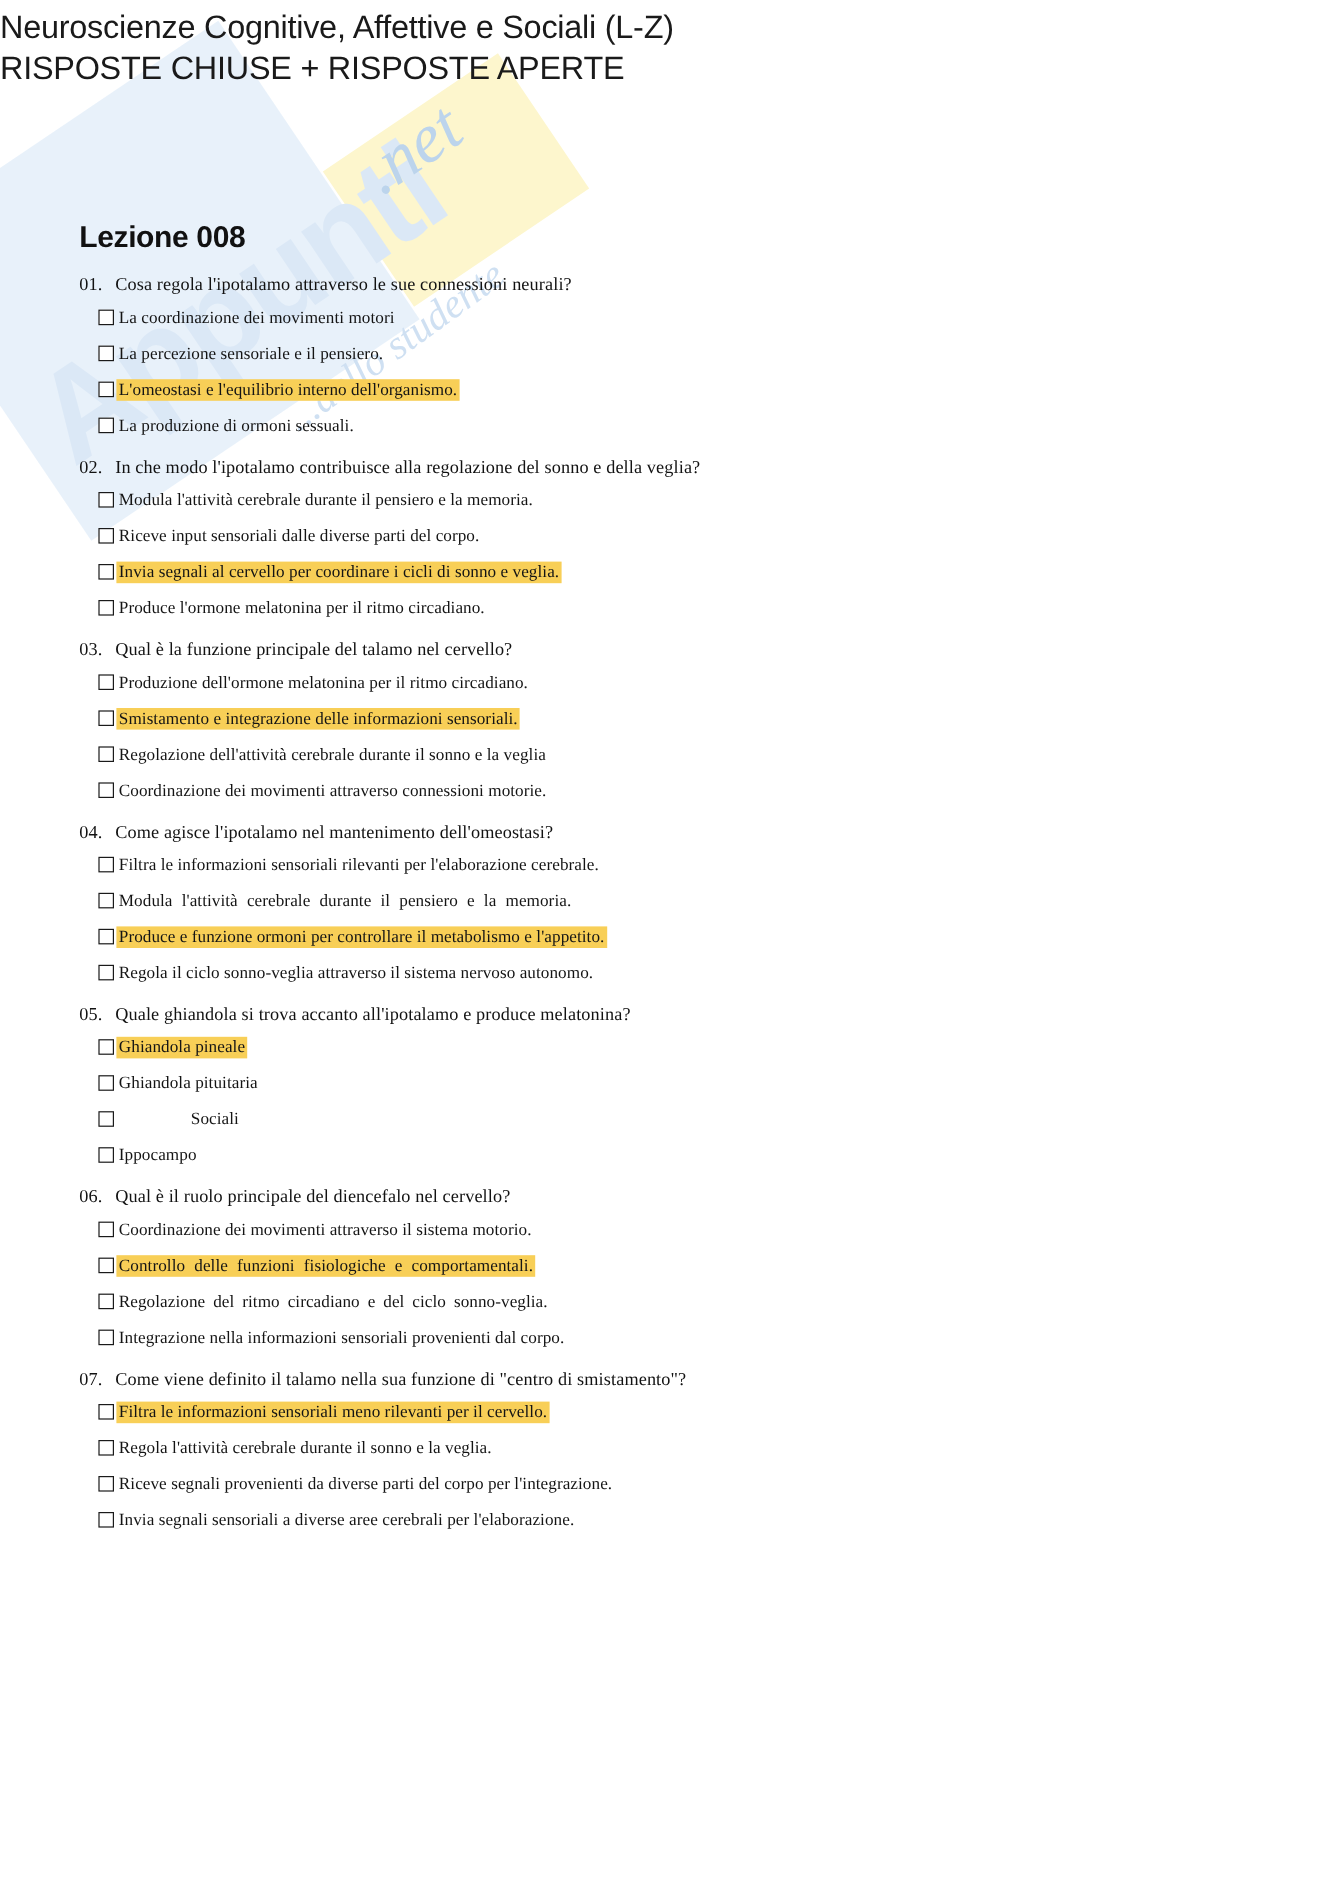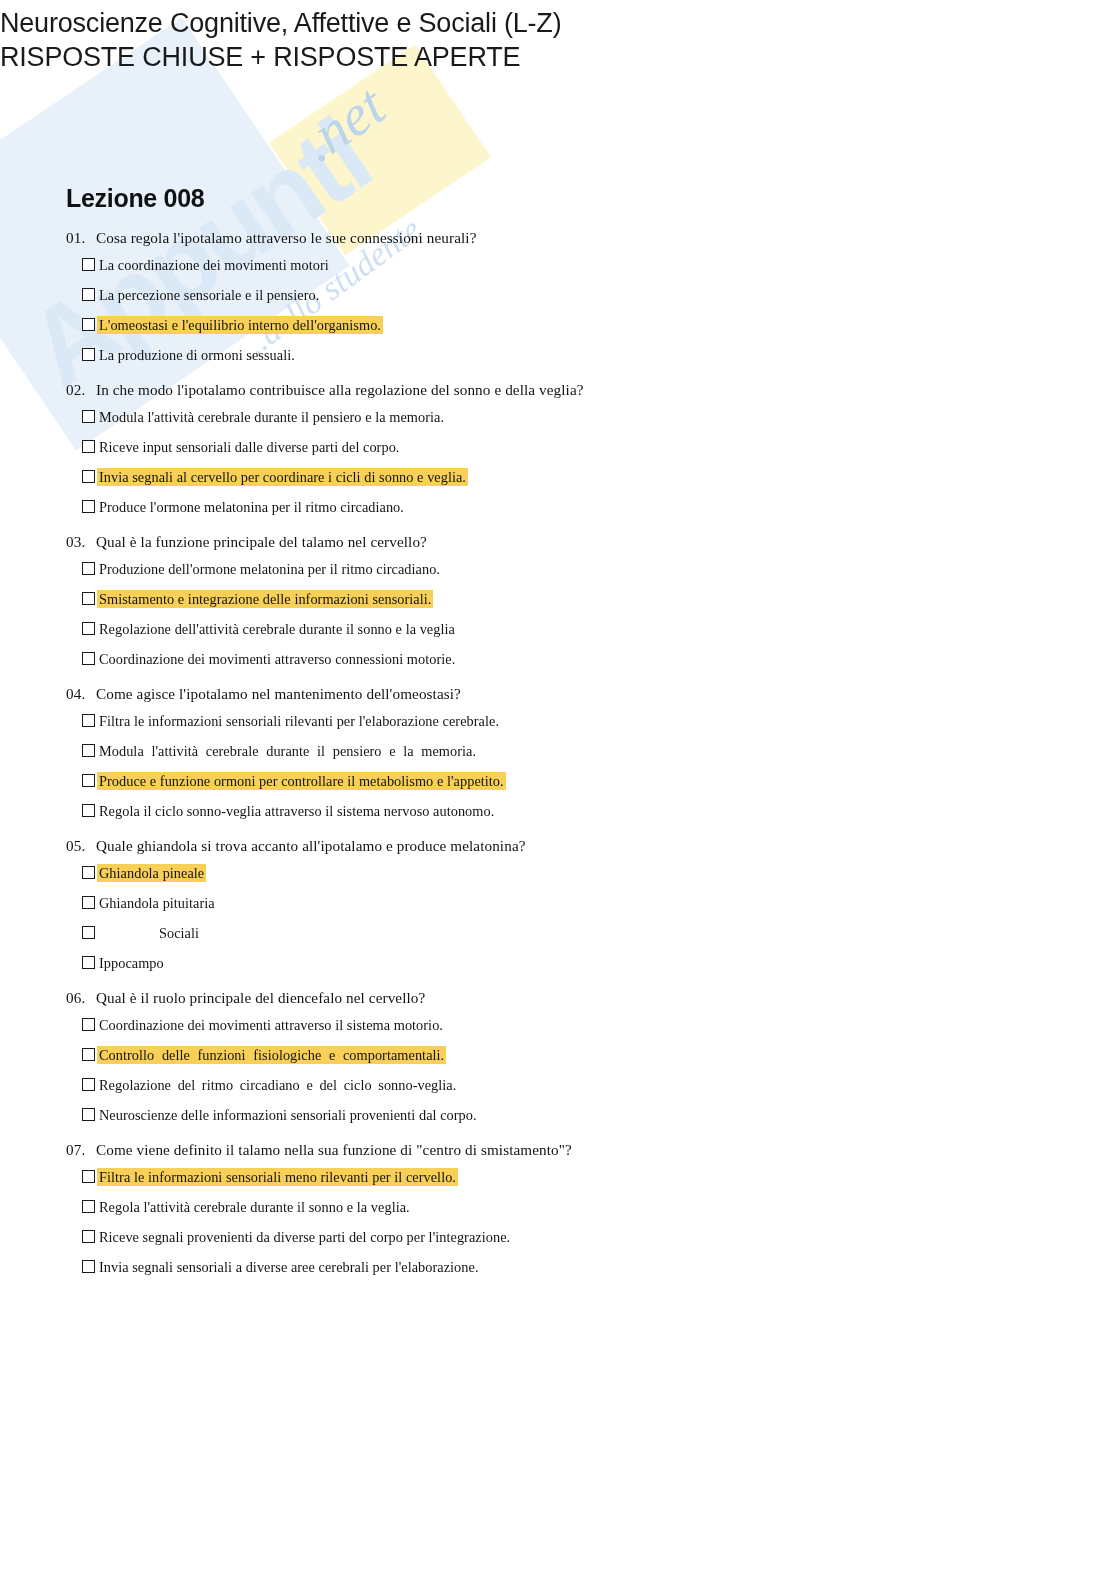--- a/index.html
+++ b/index.html
@@ -292,21 +292,21 @@
           <div class="option-row highlighted spaced">
             <span class="checkbox"></span>
             <span class="option-label">Controllo delle funzioni fisiologiche e comportamentali.</span>
           </div>
           <div class="option-row spaced-wide">
             <span class="checkbox"></span>
             <span class="option-label">Regolazione del ritmo circadiano e del ciclo sonno-veglia.</span>
           </div>
           <div class="option-row">
             <span class="checkbox"></span>
-            <span class="option-label">Neuroscienze delle informazioni sensoriali provenienti dal corpo.</span>
+            <span class="option-label">Integrazione nella informazioni sensoriali provenienti dal corpo.</span>
           </div>
         </div>
         <div class="question-block">
           <p class="question-text"><span class="qnum">07.</span><span>Come viene definito il talamo nella sua funzione di "centro di smistamento"?</span></p>
           <div class="option-row highlighted">
             <span class="checkbox"></span>
             <span class="option-label">Filtra le informazioni sensoriali meno rilevanti per il cervello.</span>
           </div>
           <div class="option-row">
             <span class="checkbox"></span>

